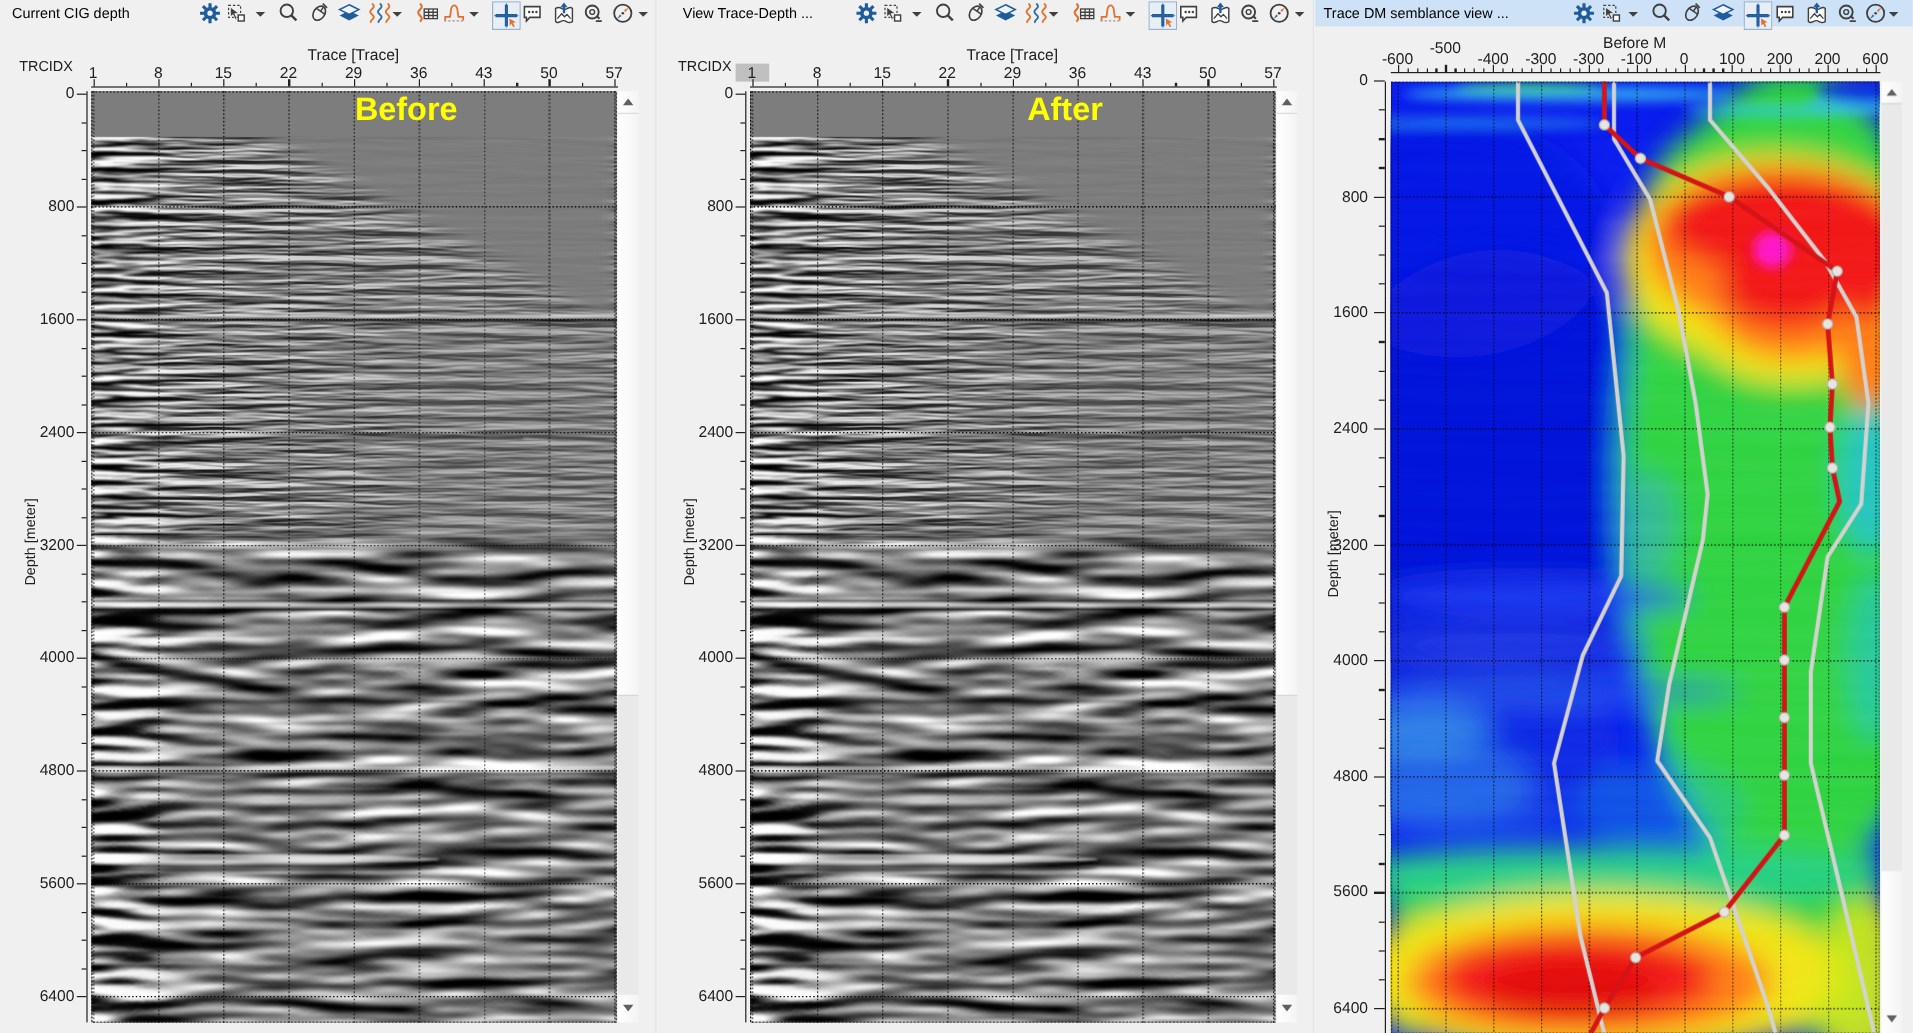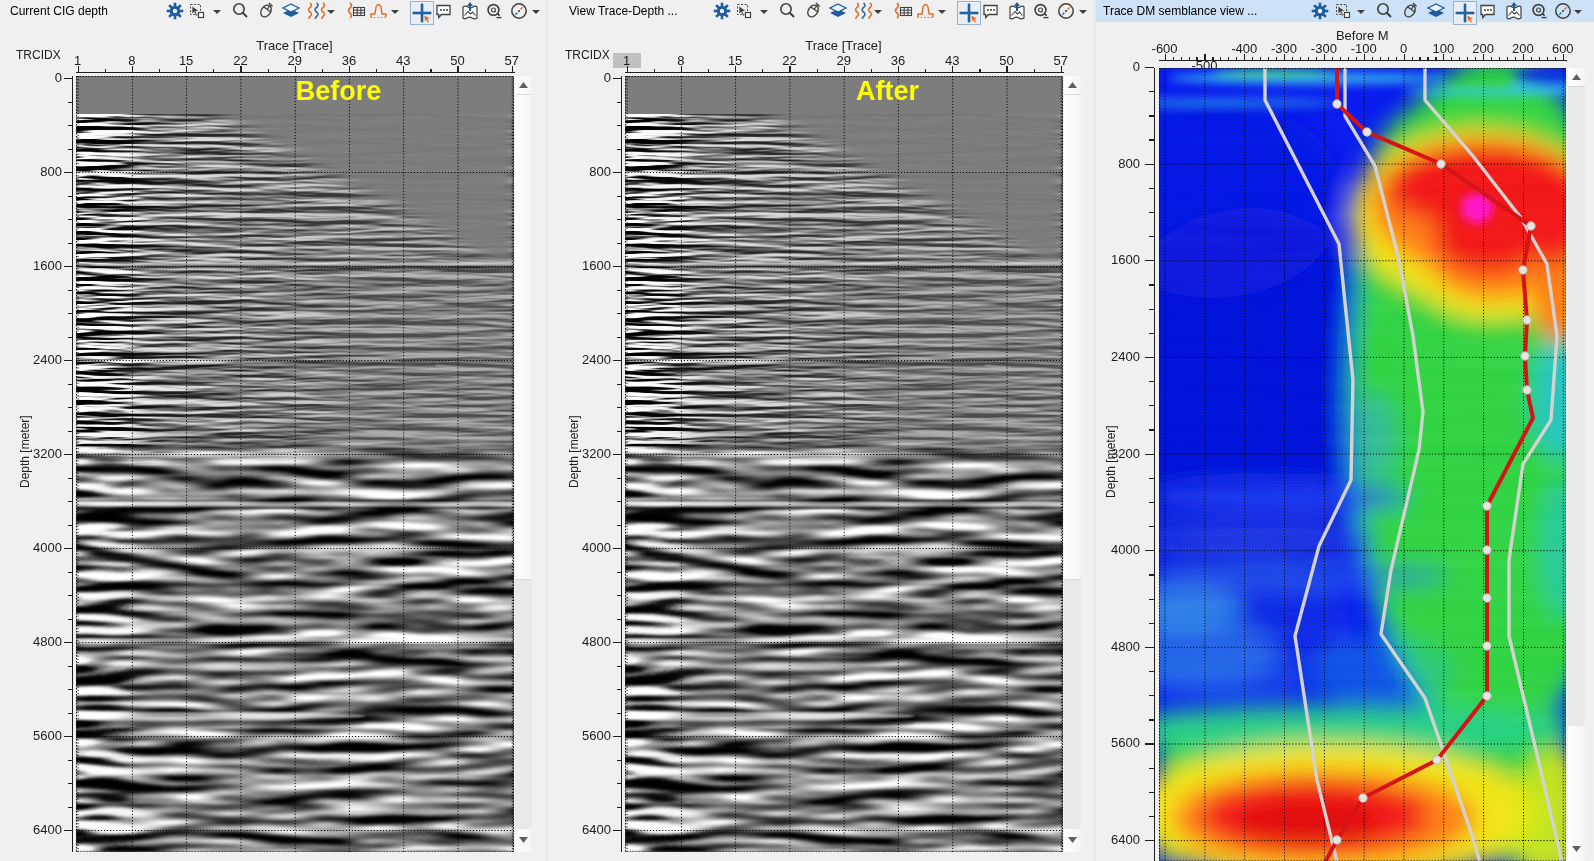--- a/index.html
+++ b/index.html
@@ -763,21 +763,21 @@
     <div style="position:absolute;left:0;right:0;top:18.5px;border-top:1px solid #dcdcdc;"></div>
     <div class="sthumb" style="top:503px;height:249px;"></div>
     <div class="sbtn" style="bottom:5px;height:14px;">
       <svg width="9" height="6" viewBox="0 0 9 6">
         <polygon points="0,0 9,0 4.5,6" fill="#606060"></polygon>
       </svg>
     </div>
   </div>
 <div class="axt" style="left:1158.5px;top:28px;width:407.5px;">Before M</div>
 <div class="tl" style="left:1142.58px;top:41px;width:44px;">-600</div>
-<div class="tl" style="left:1182.4px;top:58px;width:44px;">-500</div>
+<div class="tl" style="left:1182.4px;top:32px;width:44px;">-500</div>
 <div class="tl" style="left:1222.22px;top:41px;width:44px;">-400</div>
 <div class="tl" style="left:1262.04px;top:41px;width:44px;">-300</div>
 <div class="tl" style="left:1301.86px;top:41px;width:44px;">-300</div>
 <div class="tl" style="left:1341.68px;top:41px;width:44px;">-100</div>
 <div class="tl" style="left:1381.5px;top:41px;width:44px;">0</div>
 <div class="tl" style="left:1421.32px;top:41px;width:44px;">100</div>
 <div class="tl" style="left:1461.14px;top:41px;width:44px;">200</div>
 <div class="tl" style="left:1500.96px;top:41px;width:44px;">200</div>
 <div class="tl" style="left:1540.78px;top:41px;width:44px;">600</div>
 <div class="hline" style="left:1158.5px;top:60px;width:408.5px;height:1.4px;"></div>

